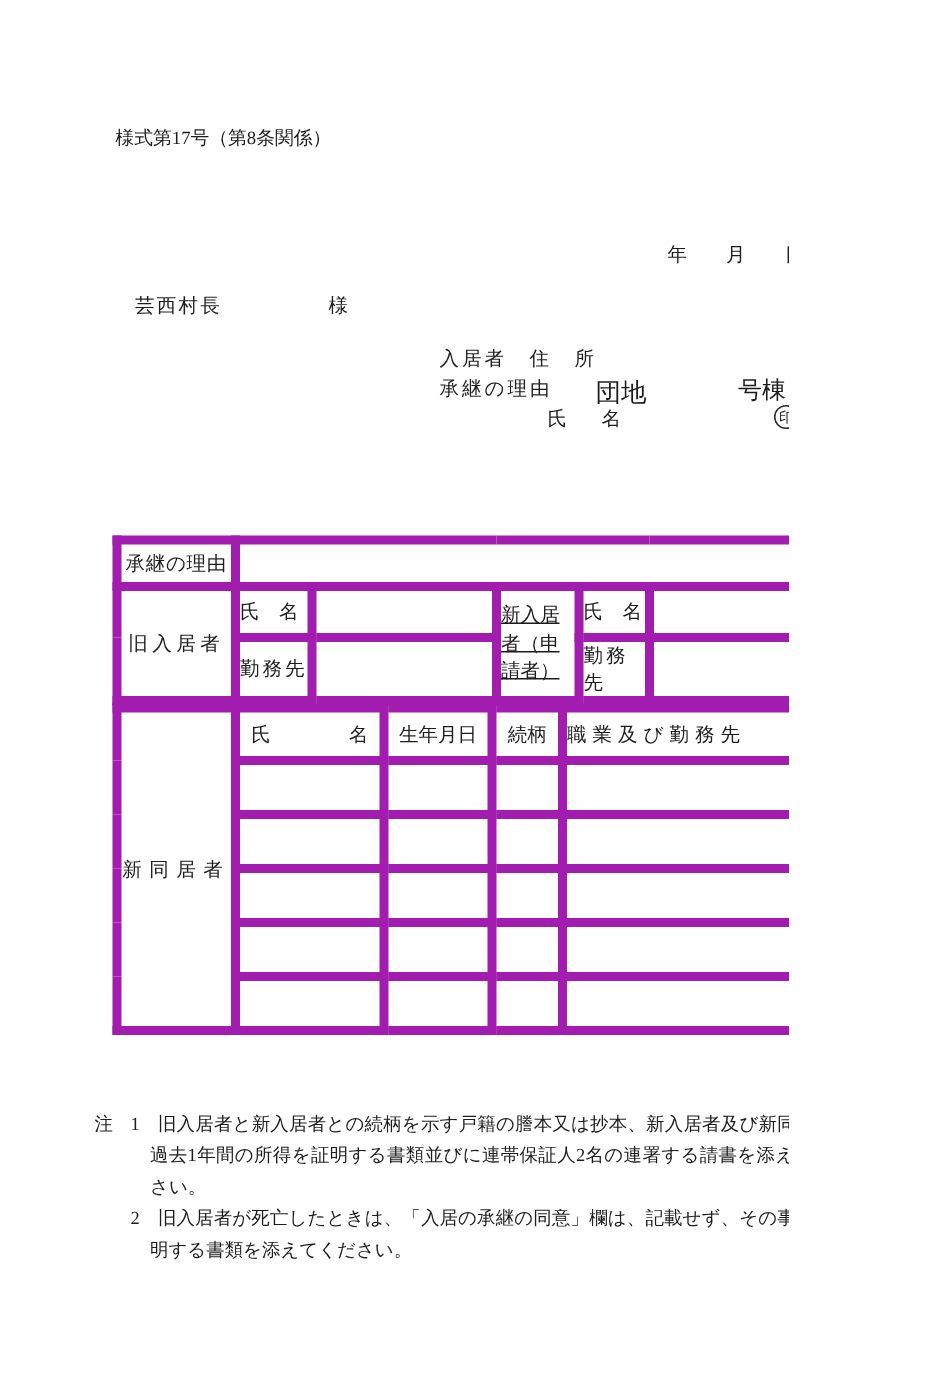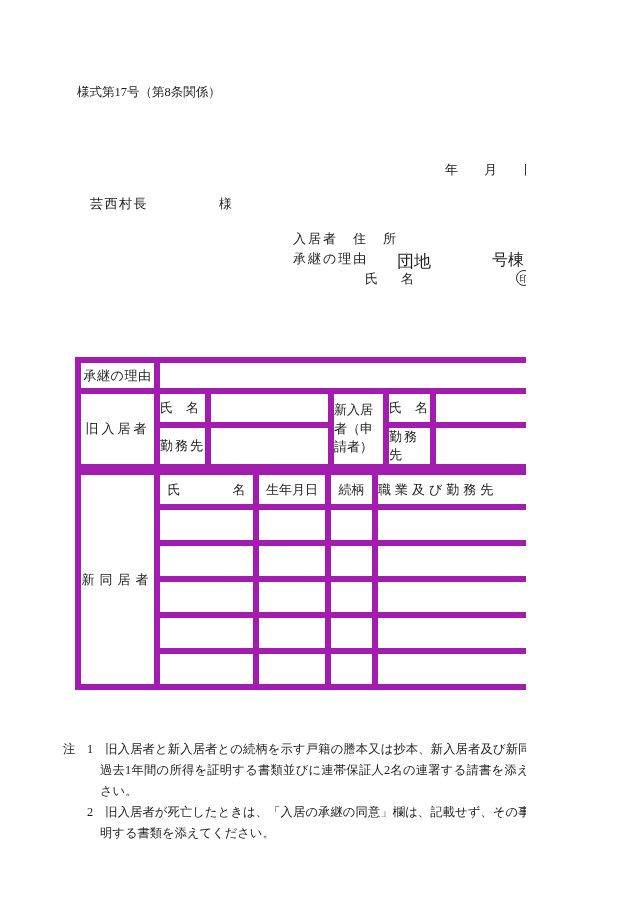--- a/index.html
+++ b/index.html
@@ -40,21 +40,21 @@
   .form-table { position:absolute; left:75px; top:357px; width:482px; }
   table.tbl { border-collapse:collapse; table-layout:fixed; width:482px; }
   table.tbl td { border:6px solid #a21caf; font-size:13px; vertical-align:middle; padding:0; }
   .tbl-b, .tbl-c { margin-top:-1px; }
 
   td.lbl   { text-align:center; letter-spacing:0.5px; }
   td.lbl-o { text-align:center; letter-spacing:3px; }
   td.lbl-n { text-align:center; letter-spacing:5px; }
   td.sub   { text-align:left; padding-left:5px; }
   td.ls2   { letter-spacing:2px; }
-  td.wrapcell { font-size:12.5px; line-height:1.45; padding:2px 4px; white-space:normal; vertical-align:middle; }
+  td.wrapcell { font-size:12.5px; line-height:1.45; padding:2px 4px; white-space:normal; vertical-align:middle;text-decoration:underline; }
   td.hdr   { text-align:center; font-size:12.5px; }
   td.hdr-occ { text-align:left; font-size:12.5px; letter-spacing:4px; }
   td.consent-lbl { text-align:center; font-size:13px; line-height:17px; }
   td.consent-body { position:relative; }
   .consent-inner { position:relative; width:100%; height:56px; }
   .c-date { position:absolute; left:70px;  top:3px;  font-size:13px; }
   .c-old  { position:absolute; left:168px; top:21px; font-size:13px; letter-spacing:1px; }
   .c-addr { position:absolute; left:230px; top:21px; font-size:13px; }
   .c-name { position:absolute; left:230px; top:38px; font-size:13px; }
 

